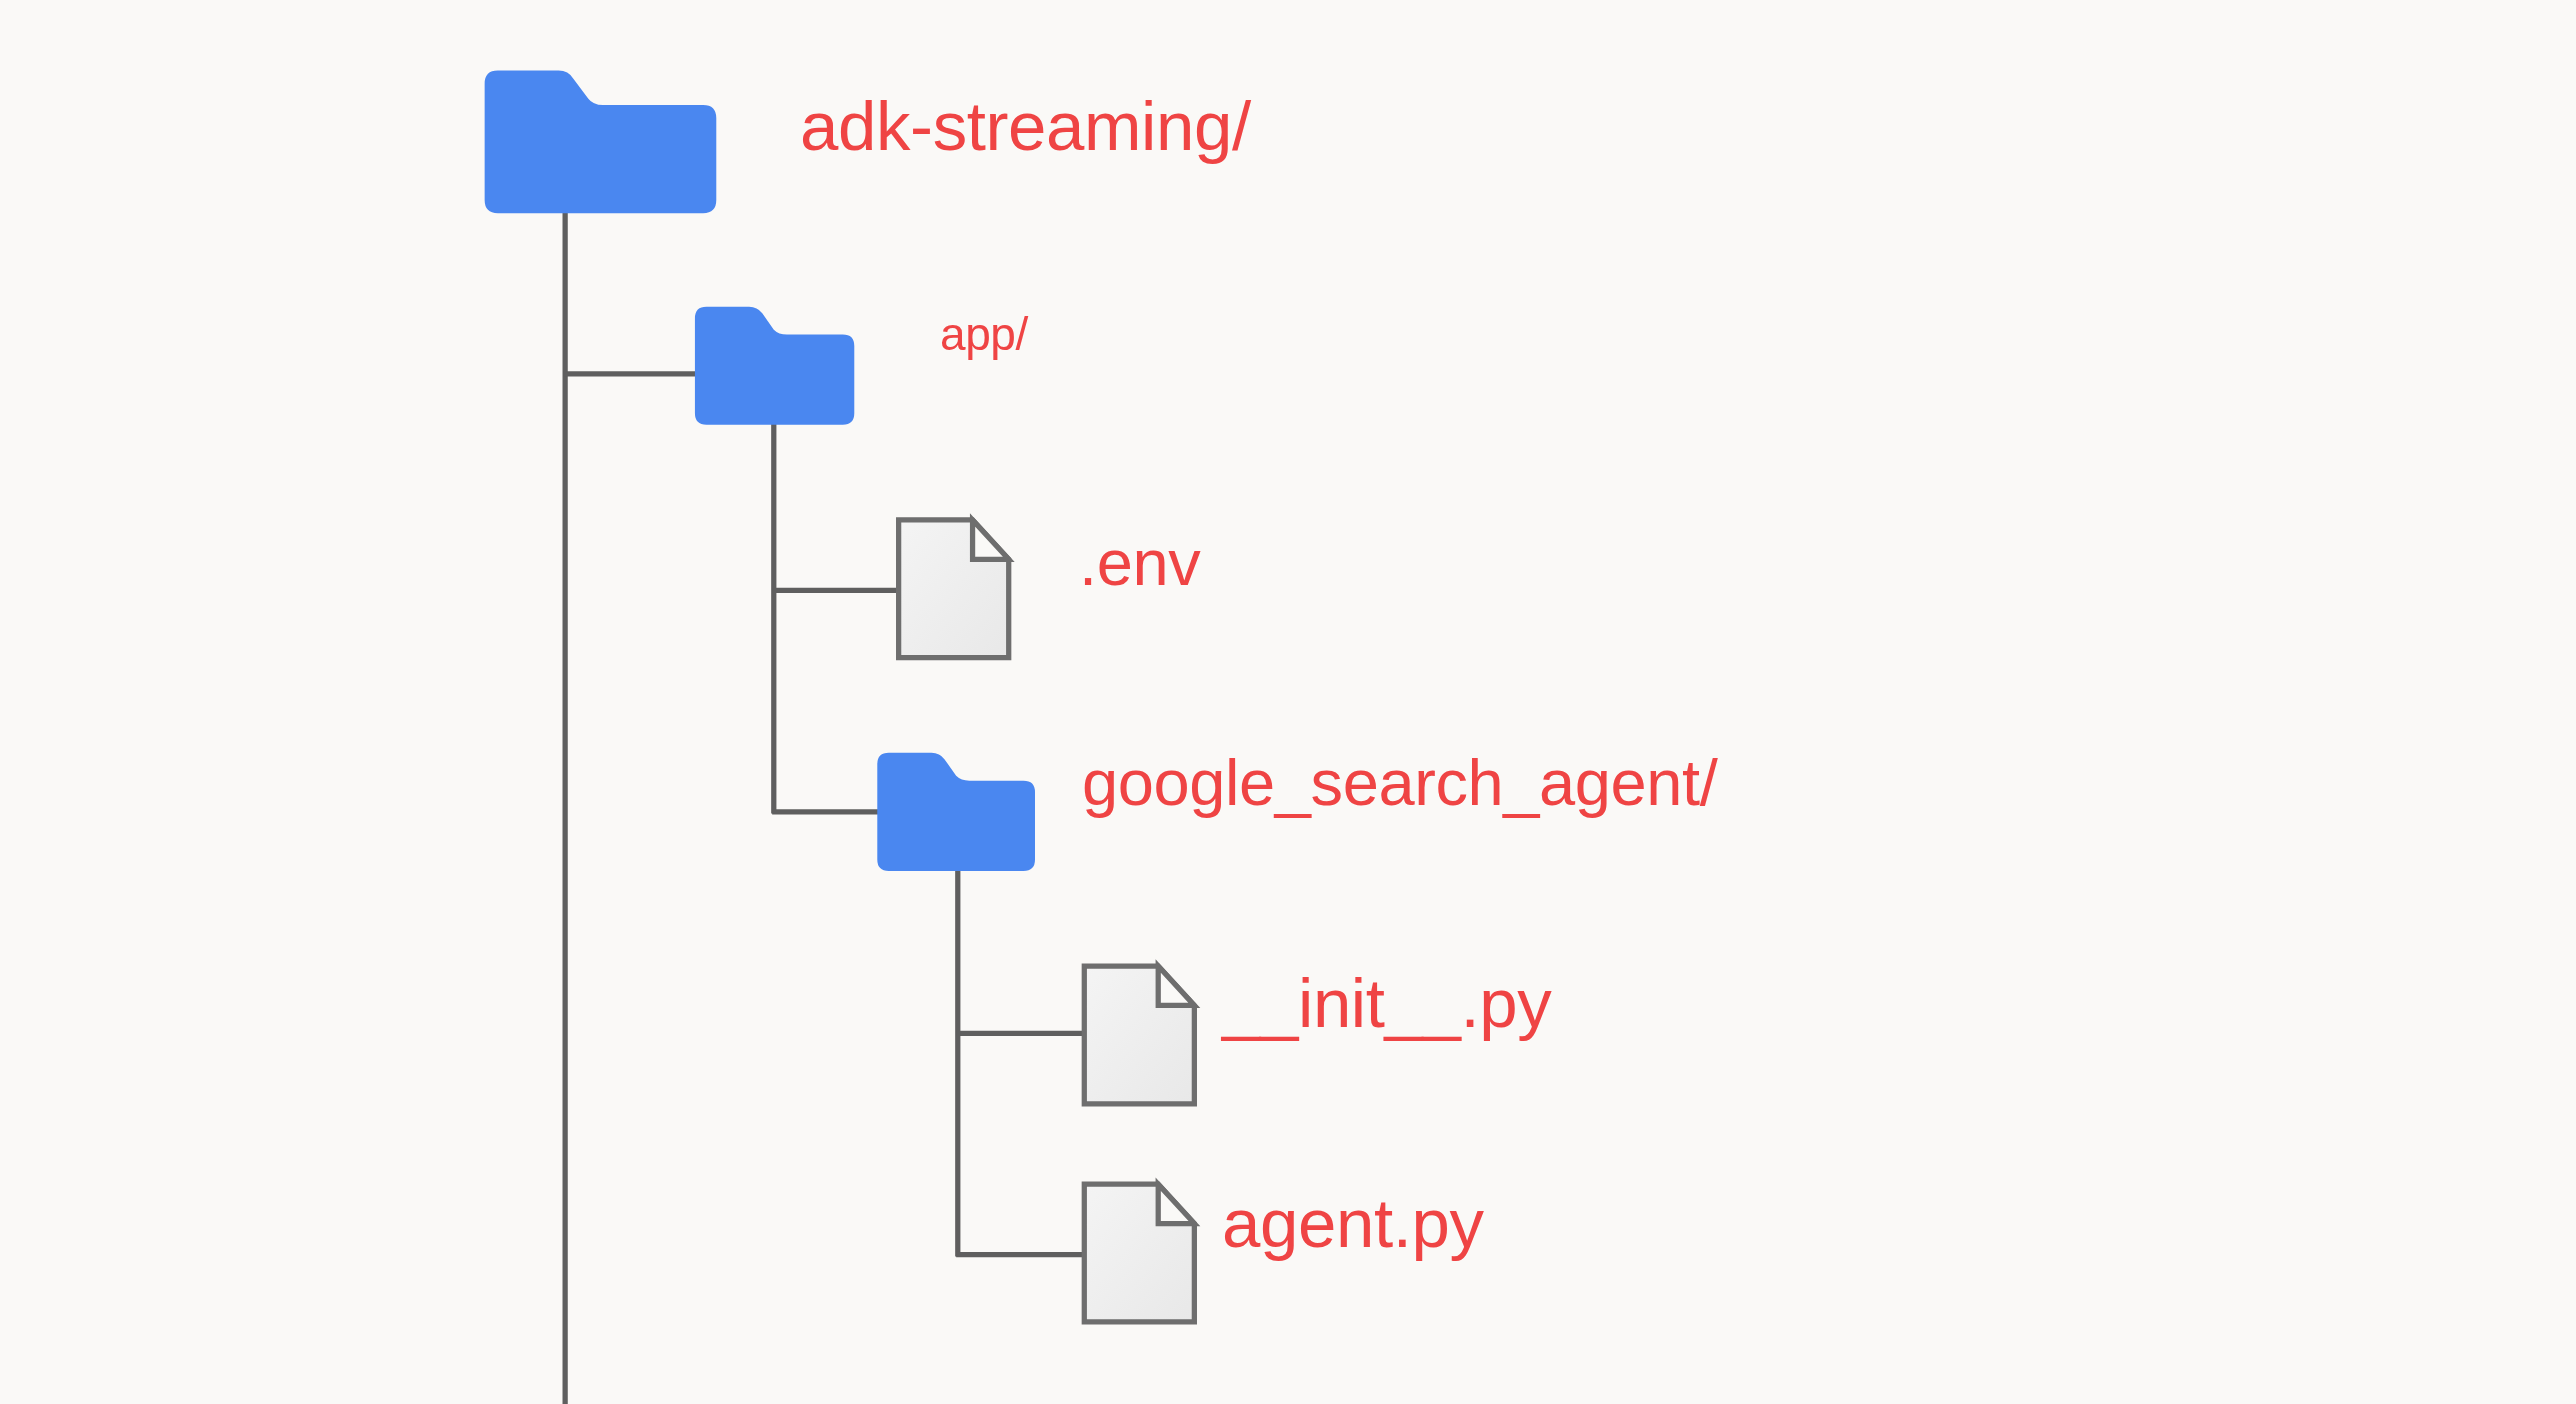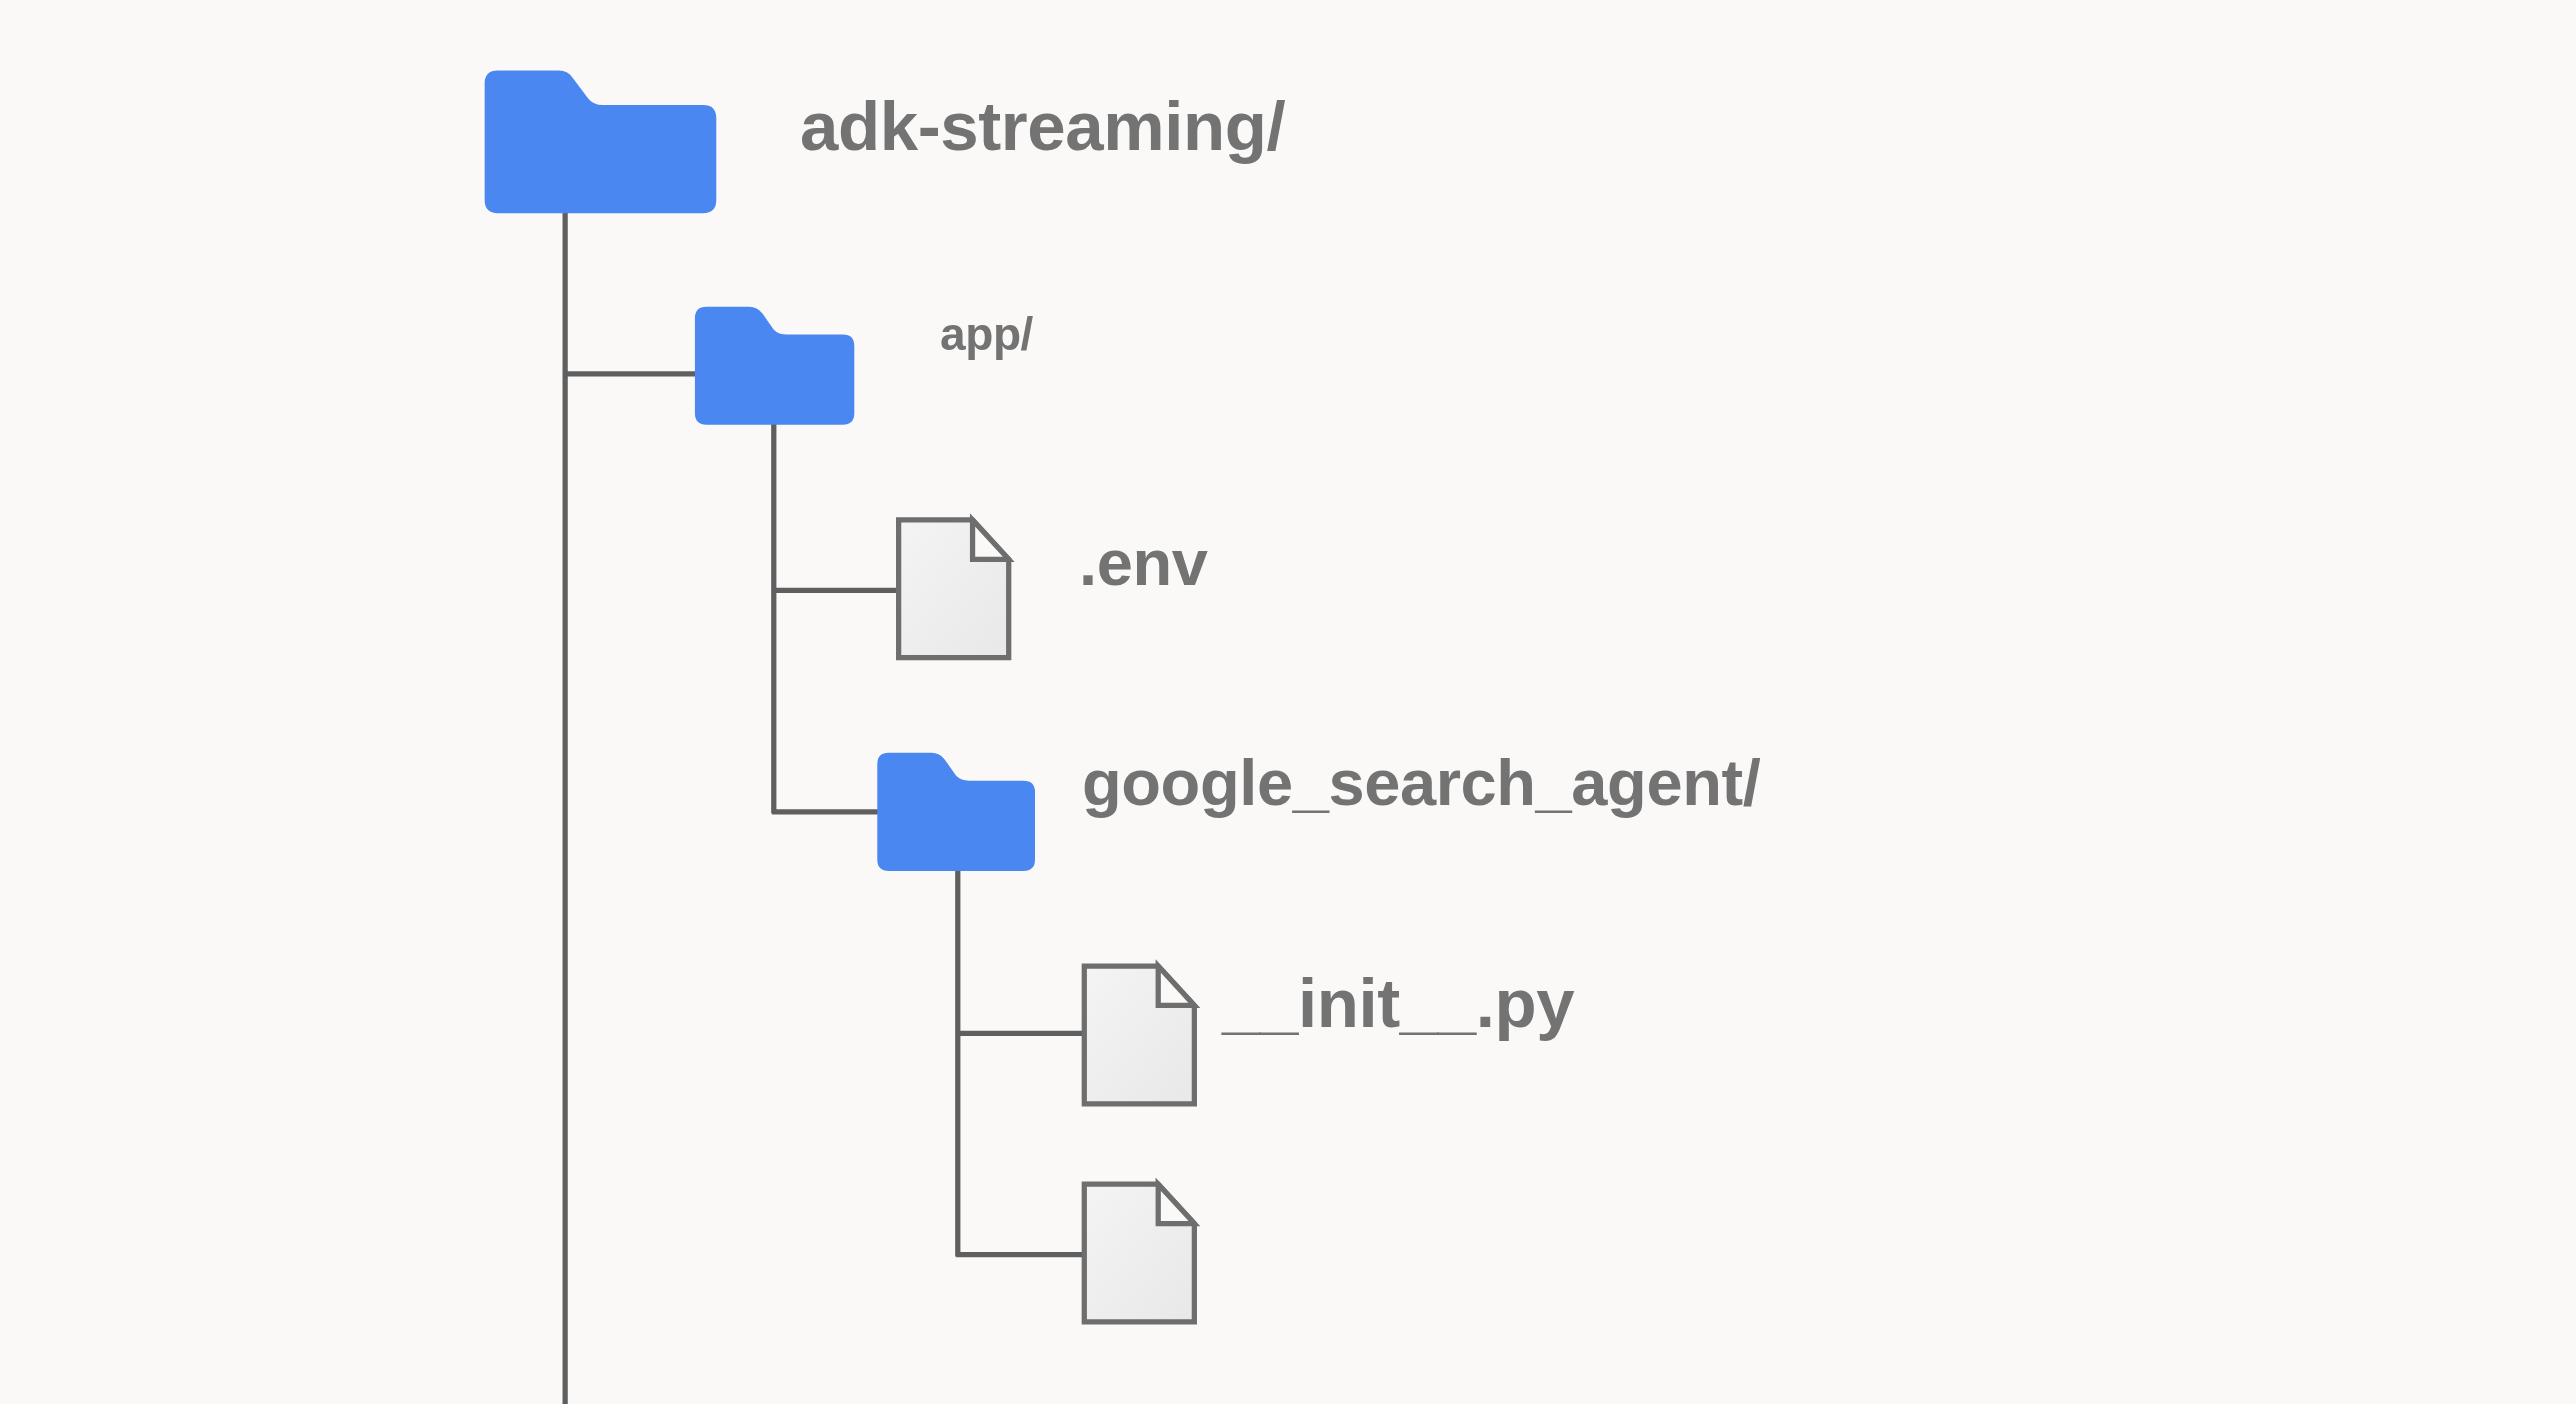--- a/index.html
+++ b/index.html
@@ -20,23 +20,23 @@
   #tree-svg {
     position: absolute;
     left: 0;
     top: 0;
     width: 2576px;
     height: 1404px;
     display: block;
   }
   .node-label {
     position: absolute;
-    color: #737373;
+    color: #ef4444;
     font-family: "Liberation Sans", sans-serif;
-    font-weight: 700;
+    font-weight: 400;
     white-space: nowrap;
     letter-spacing: -0.4px;
     line-height: 1;
   }
   .node-label.lvl0 { font-size: 69px; }
   .node-label.lvl1 { font-size: 46px; }
   .node-label.lvl2 { font-size: 65px; }
   .node-label.lvl3 { font-size: 69px; }
 </style>
 </head>
@@ -144,15 +144,16 @@
   <div class="node-label lvl0" style="left:800px; top:92px;">adk-streaming/</div>
 
   <div class="node-label lvl1" style="left:940px; top:311px;">app/</div>
 
   <div class="node-label lvl2" style="left:1079px; top:530px;">.env</div>
 
   <div class="node-label lvl3" style="left:1222px; top:969px;">__init__.py</div>
 
   <div class="node-label lvl2" style="left:1082px; top:750px;">google_search_agent/</div>
 
+  <div class="node-label lvl3" style="left:1222px; top:1189px;">agent.py</div>
 
 </div>
 
 
 </body></html>

